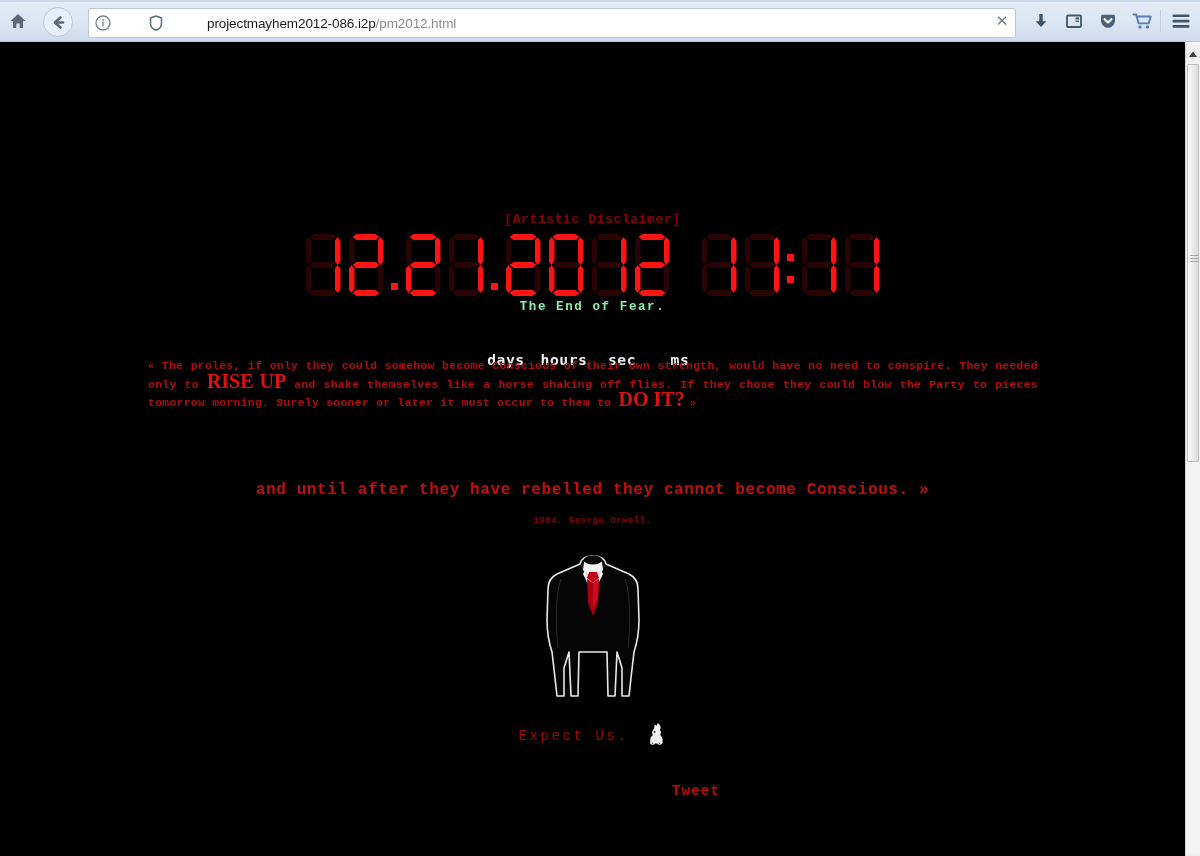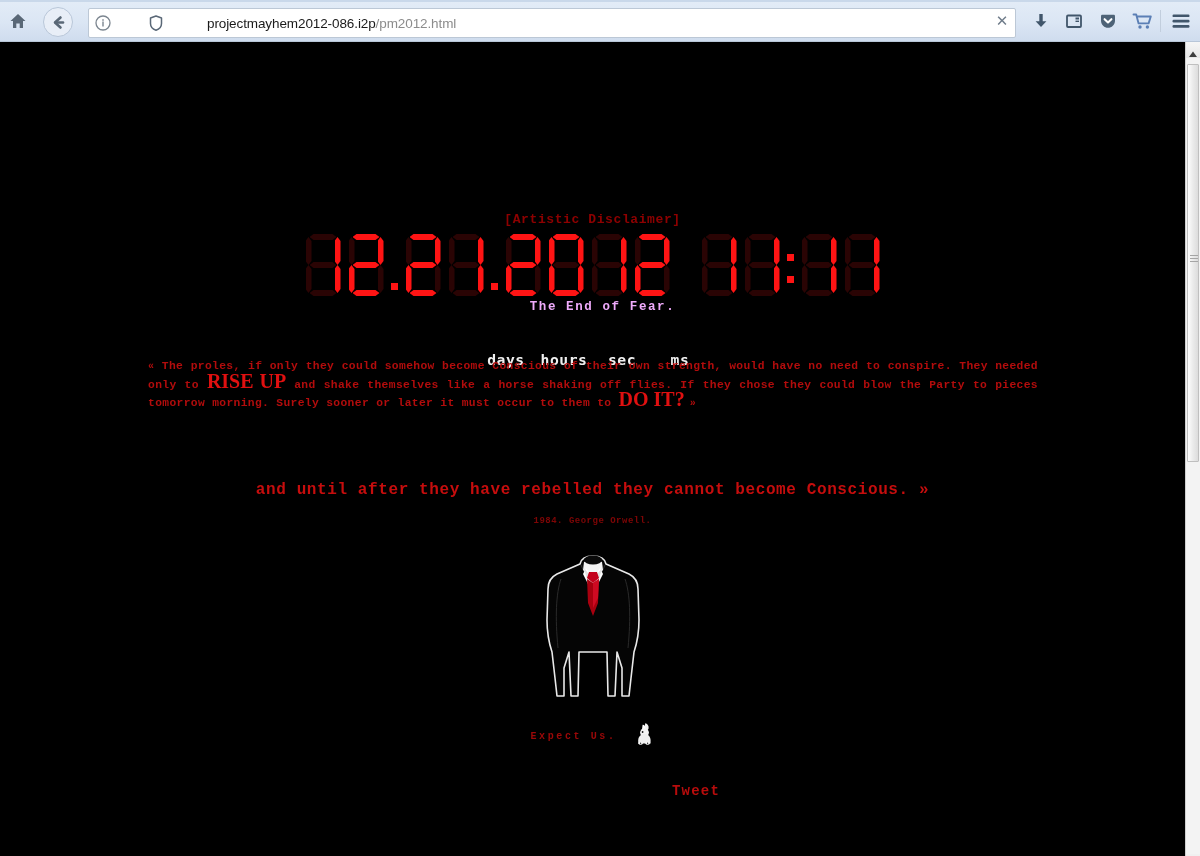--- a/index.html
+++ b/index.html
@@ -132,23 +132,23 @@
   .sep-dot b{
     position:absolute;left:3px;width:7px;height:7px;background:#ff1414;
   }
   .sep-dot b.d1{top:49px;}
   .sep-dot b.colon-hi{top:20px;}
   .sep-dot b.colon-lo{top:42px;}
   #clock-gap{width:24px;}
 
   
   #end-of-fear{
-    position:absolute;left:10px;top:258px;width:1185px;text-align:center;
-    font-family:"Liberation Mono","DejaVu Sans Mono",monospace;
-    font-size:12.5px;font-weight:bold;letter-spacing:1.6px;color:#f0abfc;
+    position:absolute;left:0;top:258px;width:1185px;text-align:center;
+    font-family:"Liberation Mono","DejaVu Sans Mono",monospace;
+    font-size:12.5px;font-weight:bold;letter-spacing:1.6px;color:#86efac;
   }
 
   
   #unit-labels{
     position:absolute;left:0;top:286px;width:1185px;
     display:flex;justify-content:center;gap:0px;margin-top:24px;
   }
   .unit{
     width:58px;text-align:center;
     font-family:"DejaVu Sans Mono","Liberation Mono",monospace;
@@ -191,21 +191,21 @@
     position:absolute;left:531px;top:506px;width:124px;height:158px;
   }
 
   
   #expect-row{
     position:absolute;left:0;top:680px;width:1185px;
     display:flex;justify-content:center;align-items:center;
   }
   #expect-text{
     font-family:"Liberation Mono","DejaVu Sans Mono",monospace;
-    font-size:10px;font-weight:bold;color:#9c0808;letter-spacing:2.6px;
+    font-size:14px;font-weight:normal;color:#9c0808;letter-spacing:2.6px;
   }
   #rabbit-icon{margin-left:16px;margin-bottom:4px;width:22px;height:24px;}
 
   
   #tweet-button{
     position:absolute;left:672px;top:741px;
     font-family:"Liberation Mono","DejaVu Sans Mono",monospace;
     font-size:14px;font-weight:bold;color:#b80c0c;letter-spacing:1.2px;
   }
 </style>

